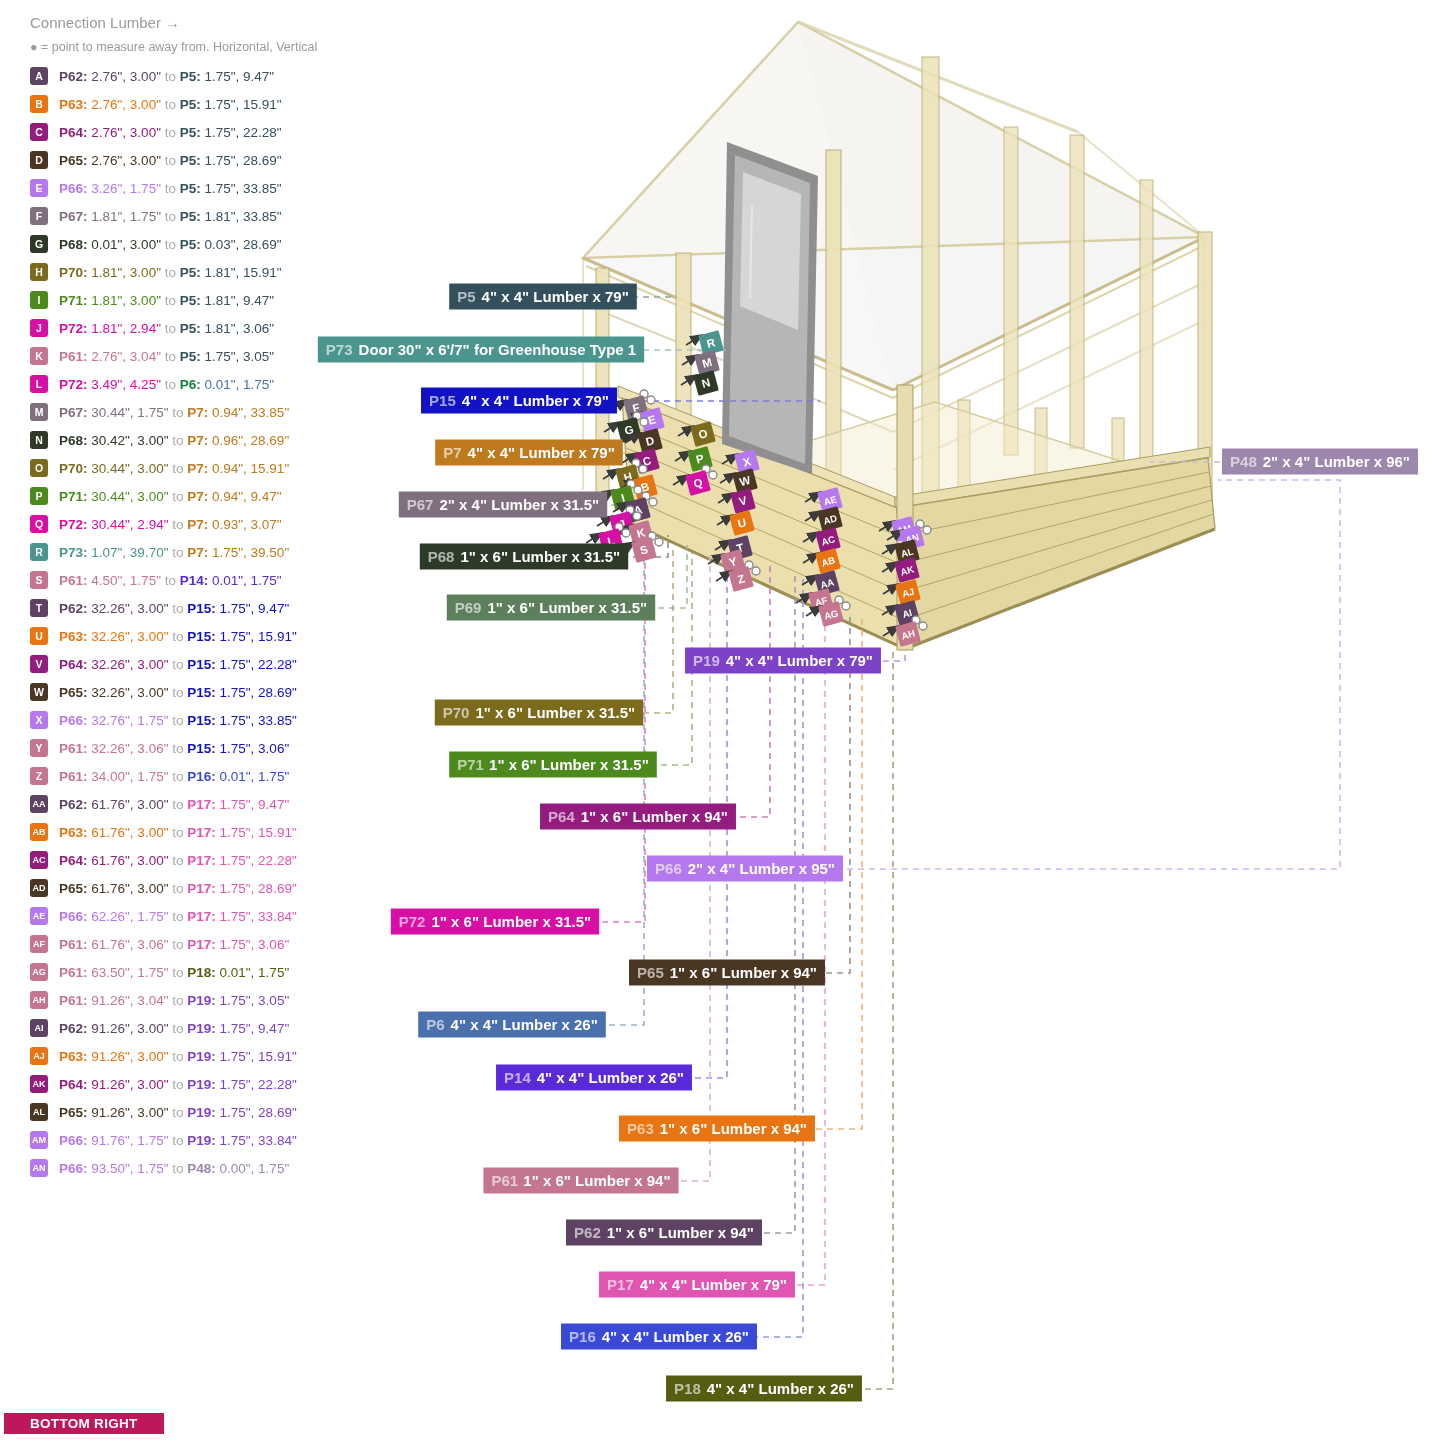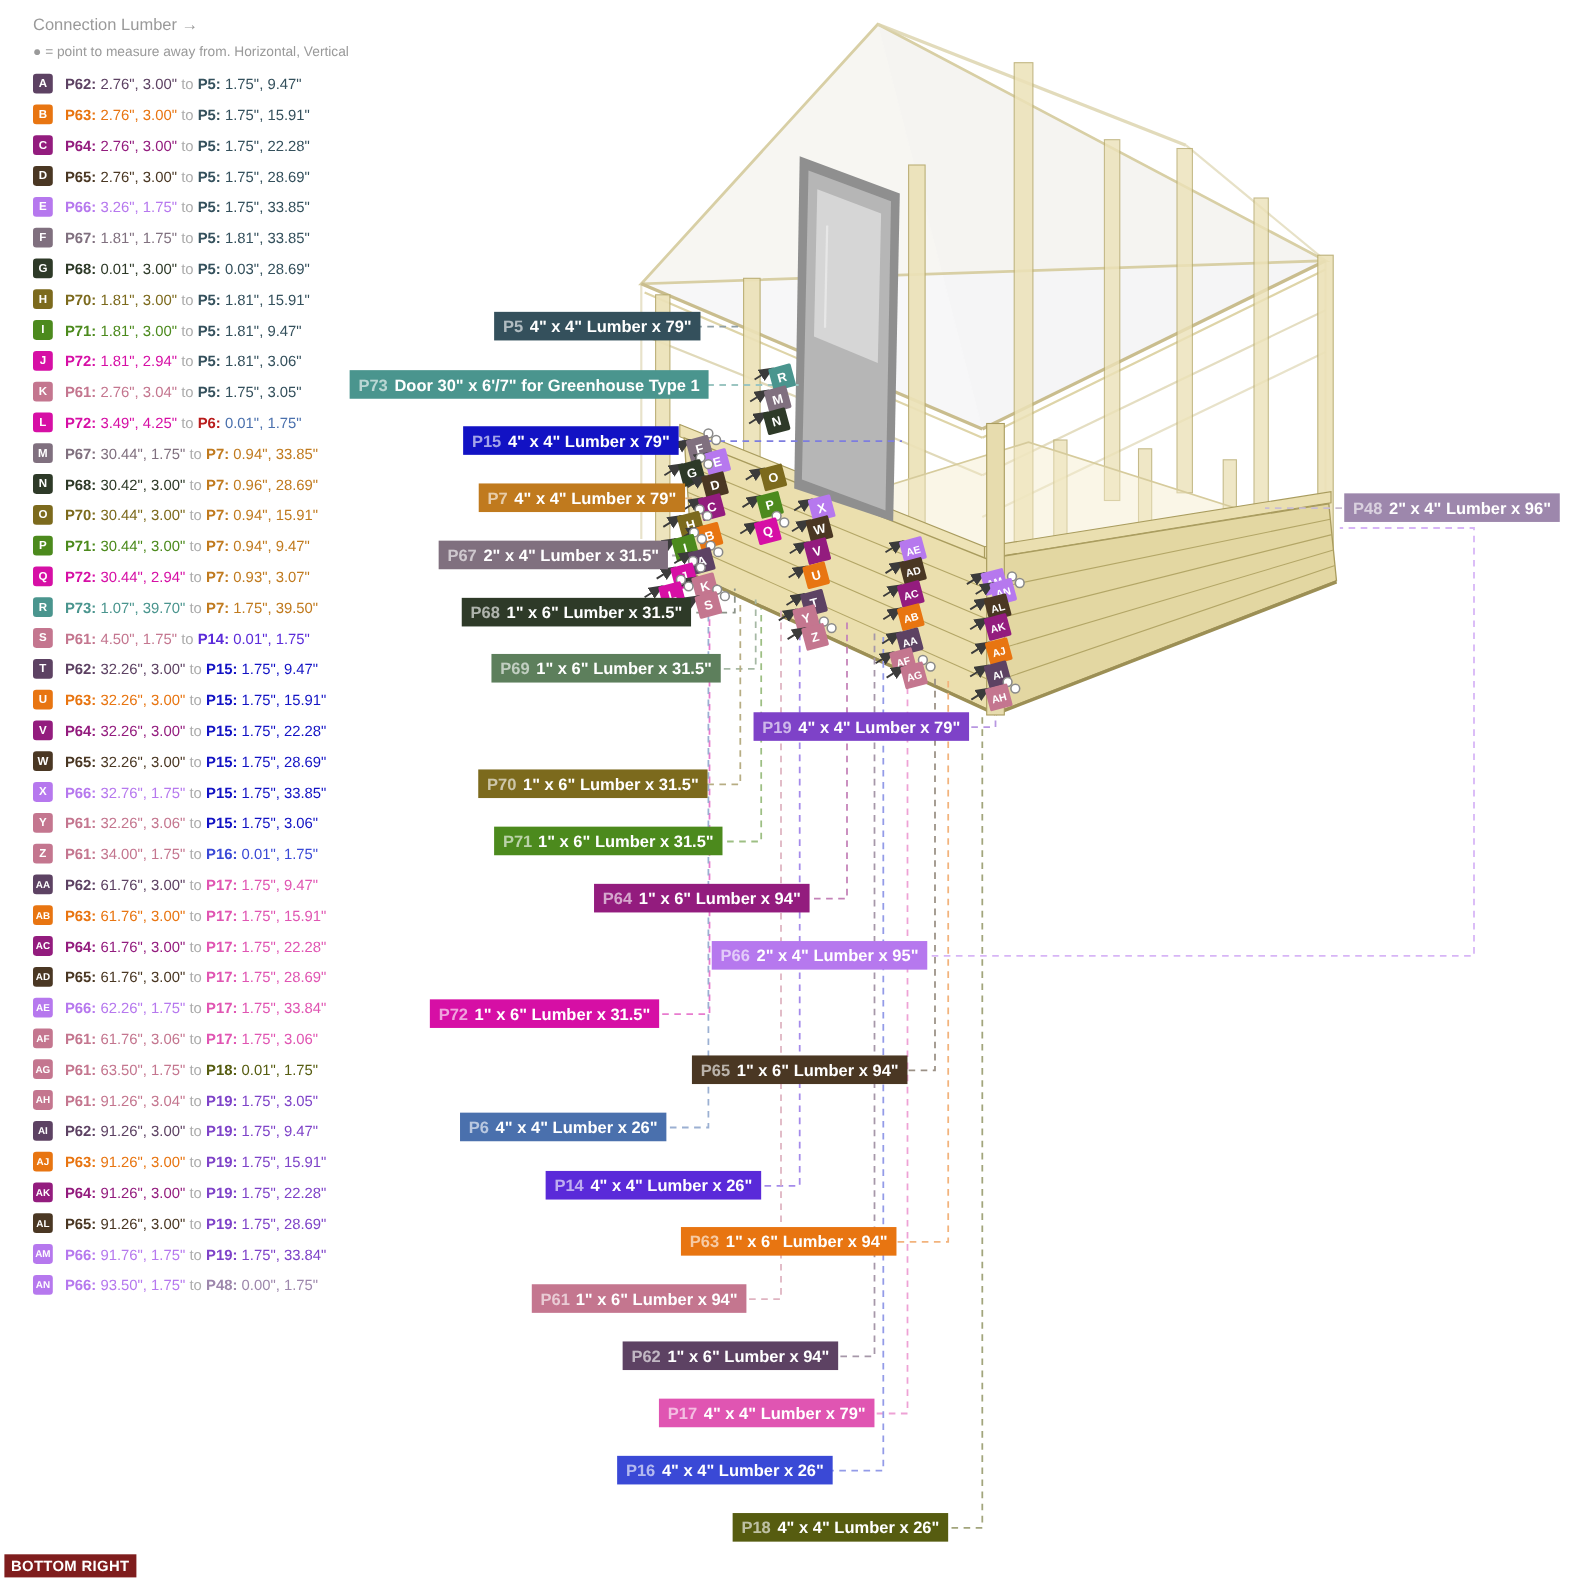--- a/index.html
+++ b/index.html
@@ -8,22 +8,22 @@
   .hdr-title{position:absolute;left:30px;top:14px;font-size:15px;color:#9a9a9a;}
   .hdr-legend{position:absolute;left:30px;top:40px;font-size:12.5px;color:#9a9a9a;}
   #cp-list{position:absolute;left:30px;top:62px;z-index:2;}
   .cp-row{display:flex;align-items:center;height:28px;white-space:nowrap;}
   .cp-badge{width:18px;height:18px;border-radius:3px;color:#fff;font-weight:bold;
             display:flex;align-items:center;justify-content:center;flex:0 0 18px;}
   .cp-text{margin-left:11px;font-size:13.5px;color:#444;}
   .cp-text b{font-weight:bold;}
   .cp-to{color:#ababab;}
   #scene{position:absolute;left:0;top:0;z-index:1;pointer-events:none;}
-  .footer-badge{position:absolute;left:4px;top:1413px;background:#7f1d1d;color:#ffffff;
-                font-weight:bold;font-size:13.5px;padding:3px 6px;z-index:3;letter-spacing:.3px;}
+  .footer-badge{position:absolute;left:4px;top:1413px;background:#be185d;color:#ffffff;
+                font-weight:bold;font-size:13.5px;padding:3px 26px;z-index:3;letter-spacing:.3px;}
 </style>
 </head>
 <body>
 
 <div class="stage">
 
   <div class="hdr-title">Connection Lumber →</div>
   <div class="hdr-legend">● = point to measure away from. Horizontal, Vertical</div>
 
   <div id="cp-list">
@@ -66,21 +66,21 @@
       <div class="cp-row">
         <div class="cp-badge" style="background: rgb(214, 15, 165); font-size: 10.5px;">J</div>
         <div class="cp-text"><b style="color:#d60fa5">P72:</b> <span style="color:#d60fa5">1.81", 2.94"</span> <span class="cp-to">to</span> <b style="color:#34505c">P5:</b> <span style="color:#34505c">1.81", 3.06"</span></div>
       </div>
       <div class="cp-row">
         <div class="cp-badge" style="background: rgb(196, 118, 143); font-size: 10.5px;">K</div>
         <div class="cp-text"><b style="color:#c4768f">P61:</b> <span style="color:#c4768f">2.76", 3.04"</span> <span class="cp-to">to</span> <b style="color:#34505c">P5:</b> <span style="color:#34505c">1.75", 3.05"</span></div>
       </div>
       <div class="cp-row">
         <div class="cp-badge" style="background: rgb(214, 15, 165); font-size: 10.5px;">L</div>
-        <div class="cp-text"><b style="color:#d60fa5">P72:</b> <span style="color:#d60fa5">3.49", 4.25"</span> <span class="cp-to">to</span> <b style="color:#b91c1c">P6:</b> <span style="color:#4a70ad">0.01", 1.75"</span></div>
+        <div class="cp-text"><b style="color:#d60fa5">P72:</b> <span style="color:#d60fa5">3.49", 4.25"</span> <span class="cp-to">to</span> <b style="color:#15803d">P6:</b> <span style="color:#4a70ad">0.01", 1.75"</span></div>
       </div>
       <div class="cp-row">
         <div class="cp-badge" style="background: rgb(128, 112, 127); font-size: 10.5px;">M</div>
         <div class="cp-text"><b style="color:#80707f">P67:</b> <span style="color:#80707f">30.44", 1.75"</span> <span class="cp-to">to</span> <b style="color:#c07a1e">P7:</b> <span style="color:#c07a1e">0.94", 33.85"</span></div>
       </div>
       <div class="cp-row">
         <div class="cp-badge" style="background: rgb(46, 58, 40); font-size: 10.5px;">N</div>
         <div class="cp-text"><b style="color:#2e3a28">P68:</b> <span style="color:#2e3a28">30.42", 3.00"</span> <span class="cp-to">to</span> <b style="color:#c07a1e">P7:</b> <span style="color:#c07a1e">0.96", 28.69"</span></div>
       </div>
       <div class="cp-row">

